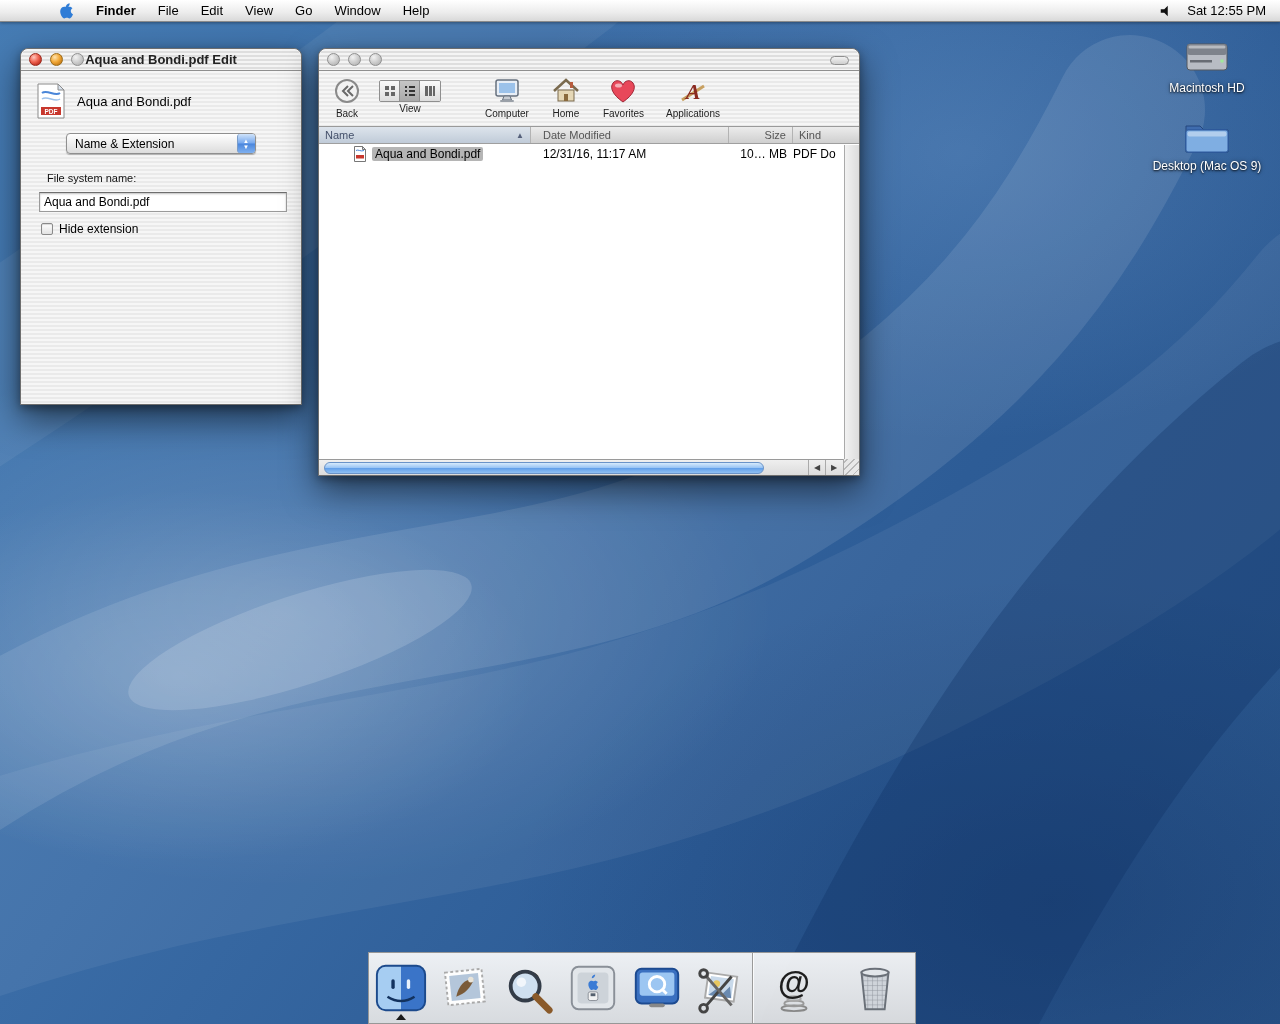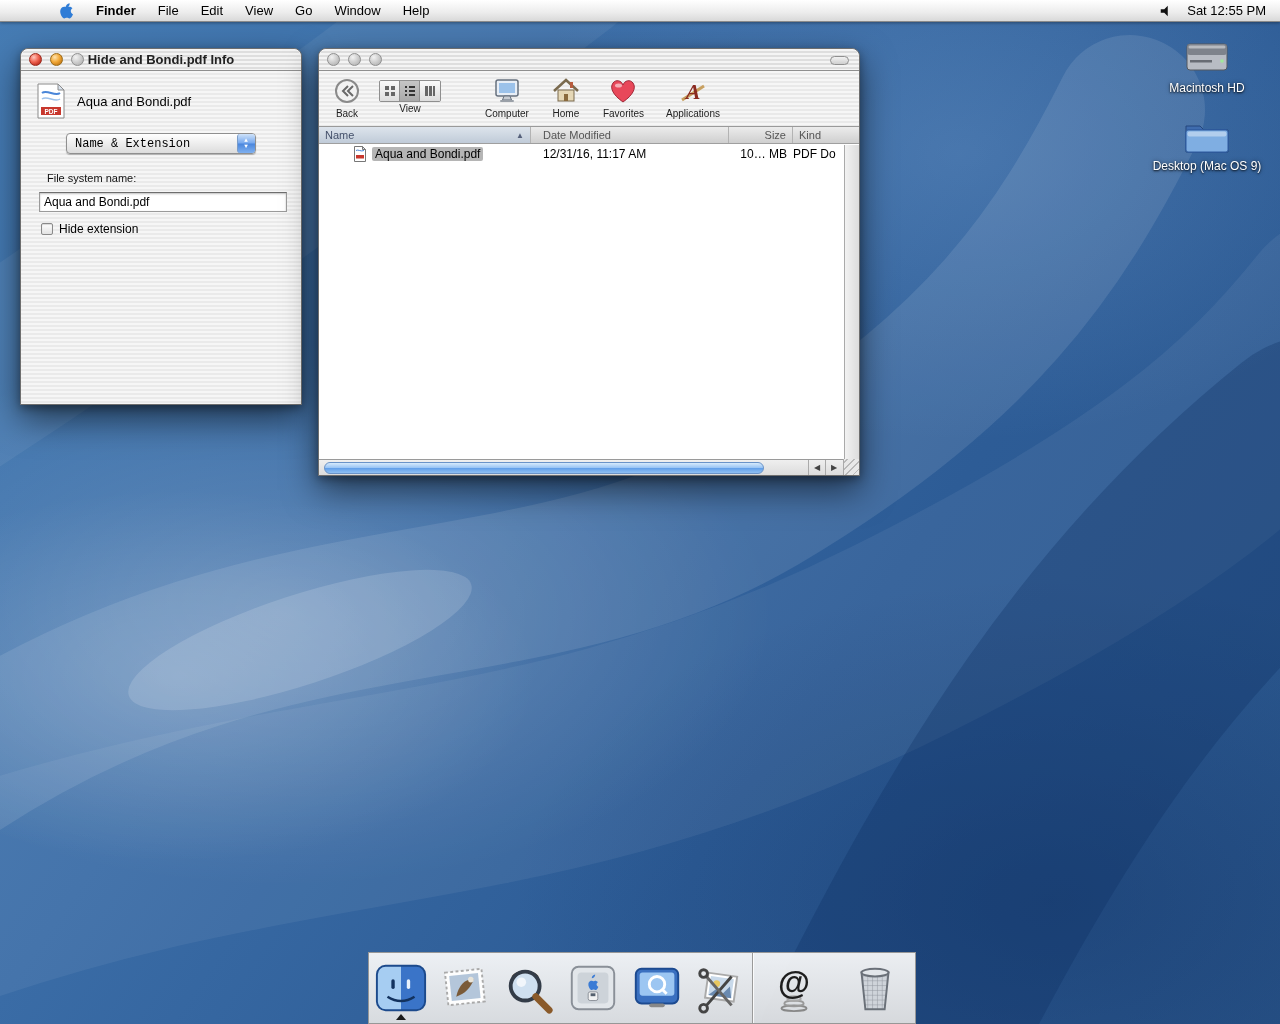--- a/index.html
+++ b/index.html
@@ -49,21 +49,21 @@
   .tb-gray  { background:radial-gradient(circle at 35% 30%, #f2f2f2, #c9c9c9 55%, #a8a8a8); border:1px solid #8f8f8f; }
   .tb-title { position:absolute; left:0; right:0; text-align:center; font-size:13px; font-weight:bold; color:#222; pointer-events:none; }
   .tb-title.inactive { color:#4f4f4f; font-weight:bold; }
 
   
   #info-window { left:20px; top:48px; width:282px; height:357px; }
   #info-window .body { position:absolute; top:22px; left:0; right:0; bottom:0;
     background:repeating-linear-gradient(180deg,#f6f6f6 0 2px,#eaeaea 2px 4px); }
   .info-filerow { display:flex; align-items:center; gap:10px; padding:12px 14px 10px 14px; }
   .info-filename { font-size:13px; color:#000; }
-  .popup-row { display:flex; justify-content:center; padding:4px 0 0 0;font-family:Liberation Mono, monospace; }
+  .popup-row { display:flex; justify-content:center; padding:4px 0 0 0; }
   .popup {
     display:flex; align-items:center; width:190px; height:21px;
     border:1px solid #8f8f8f; border-radius:4px;
     background:linear-gradient(#ffffff,#dcdcdc); box-shadow:0 1px 1px rgba(0,0,0,.25);
     font-size:12px; color:#000;
   }
   .popup .ptxt { flex:1; padding:0 8px; white-space:nowrap; }
   .popup .parrows {
     width:18px; height:19px; border-radius:3px; margin-right:0.5px;
     background:linear-gradient(#cfe3fa,#76a8ee 48%,#4a86dd 52%,#7fb0ef);
@@ -180,21 +180,21 @@
     </div>
     <div class="clock">Sat 12:55 PM</div>
   </div>
 </div>
 
 <div class="window" id="info-window">
   <div class="titlebar">
     <div class="tb-btn tb-close"></div>
     <div class="tb-btn tb-min"></div>
     <div class="tb-btn tb-gray"></div>
-    <div class="tb-title">Hide and Bondi.pdf Info</div>
+    <div class="tb-title">Aqua and Bondi.pdf Edit</div>
   </div>
   <div class="body">
     <div class="info-filerow">
       <svg width="32" height="36" viewBox="0 0 32 36">
         <path d="M3 1 h20 l6 6 v28 h-26 z" fill="#fff" stroke="#8a8a8a"></path>
         <path d="M23 1 l6 6 h-6 z" fill="#d8e2ee" stroke="#8a8a8a"></path>
         <path d="M7 10 C 12 6, 20 14, 25 10" stroke="#4a86d8" fill="none" stroke-width="2"></path>
         <path d="M7 16 C 12 12, 20 20, 25 16" stroke="#9cc0ea" fill="none" stroke-width="1.5"></path>
         <rect x="6" y="24" width="20" height="8" fill="#c8372d"></rect>
         <text x="16" y="30.5" font-size="6.5" font-weight="bold" fill="#fff" text-anchor="middle" font-family="Liberation Sans, sans-serif">PDF</text>

